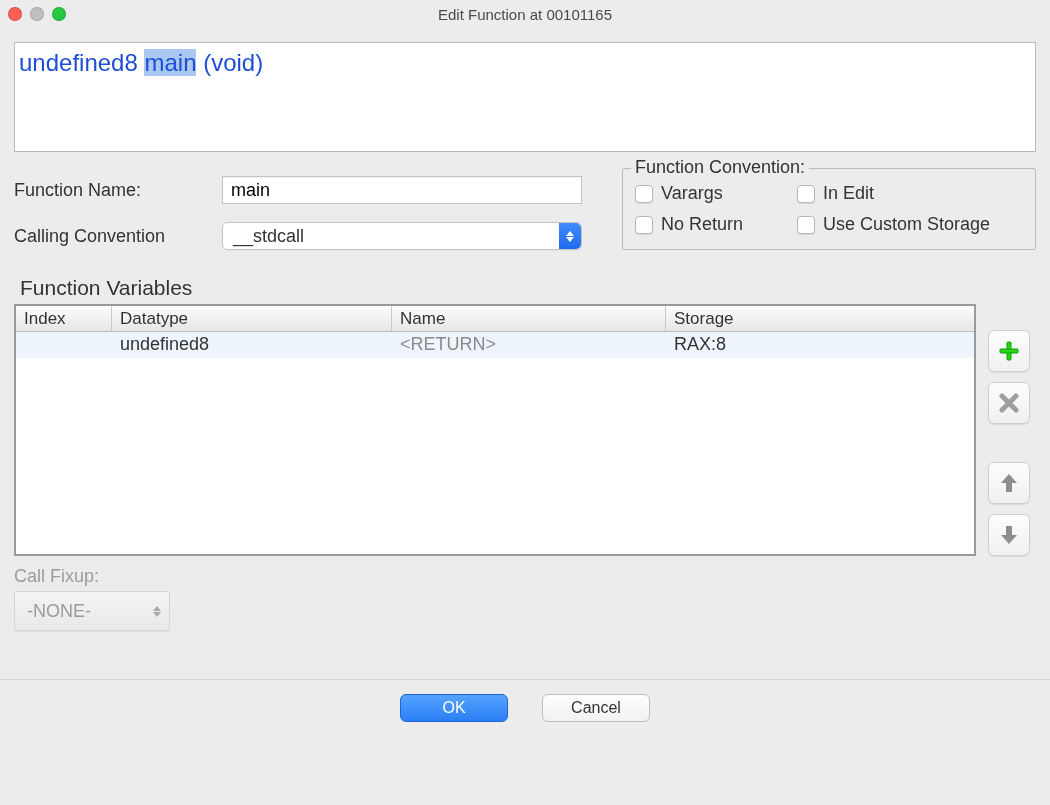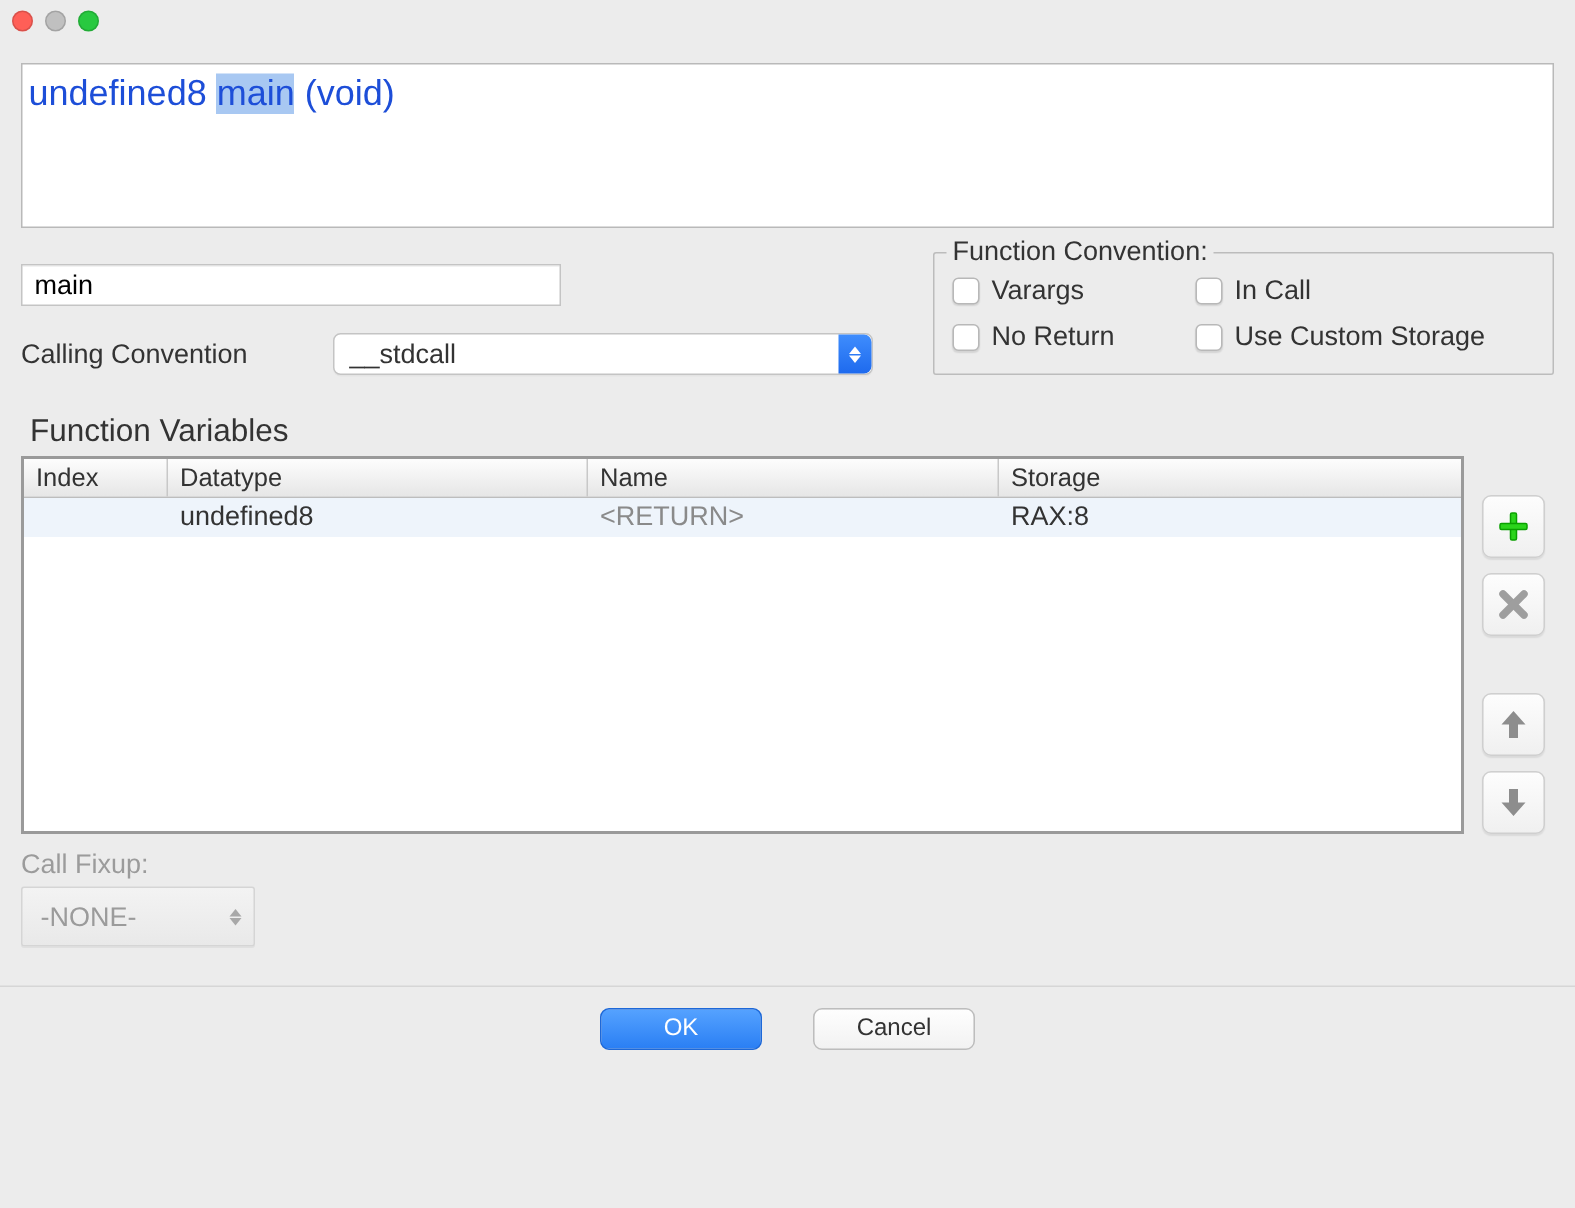--- a/index.html
+++ b/index.html
@@ -251,21 +251,21 @@
     box-shadow: 0 1px 0 rgba(0,0,0,0.05);
   }
   .cf-arrows {
     display: flex;
     flex-direction: column;
     gap: 1px;
   }
   .cf-arrows .tri-up { border-bottom-color: #a8a8a8; }
   .cf-arrows .tri-down { border-top-color: #a8a8a8; }
   .footer {
-    margin-top: 26px;
+    margin-top: 48px;
     border-top: 1px solid #d6d6d6;
     height: 56px;
     display: flex;
     align-items: center;
     justify-content: center;
     gap: 34px;
   }
   .btn {
     width: 108px;
     height: 28px;
@@ -287,30 +287,32 @@
 </head>
 <body>
 
 <div class="window">
   <div class="titlebar">
     <div class="traffic-lights">
       <div class="tl close"></div>
       <div class="tl min"></div>
       <div class="tl max"></div>
     </div>
+    <div class="title-text">Edit Function at 00101165</div>
   </div>
 
   <div class="content">
     <div class="sig-editor">
       <span>undefined8 </span><span class="hl">main</span><span> (void)</span>
     </div>
 
     <div class="midrow">
       <div class="leftcol">
         <div class="form-row">
+          <div class="form-label">Function Name:</div>
           <input class="text-input" value="main" style="">
         </div>
         <div class="form-row">
           <div class="form-label">Calling Convention</div>
           <div class="select-wrap">
             <div class="sel-text">__stdcall</div>
             <div class="sel-btn">
               <div class="tri-up"></div>
               <div class="tri-down"></div>
             </div>
@@ -320,21 +322,21 @@
 
       <div class="fieldset">
         <div class="legend">Function Convention:</div>
         <div class="chk-grid">
           <div class="chk">
             <div class="chk-box"></div>
             <span>Varargs</span>
           </div>
           <div class="chk">
             <div class="chk-box"></div>
-            <span>In Call</span>
+            <span>In Edit</span>
           </div>
           <div class="chk">
             <div class="chk-box"></div>
             <span>No Return</span>
           </div>
           <div class="chk">
             <div class="chk-box"></div>
             <span>Use Custom Storage</span>
           </div>
         </div>

